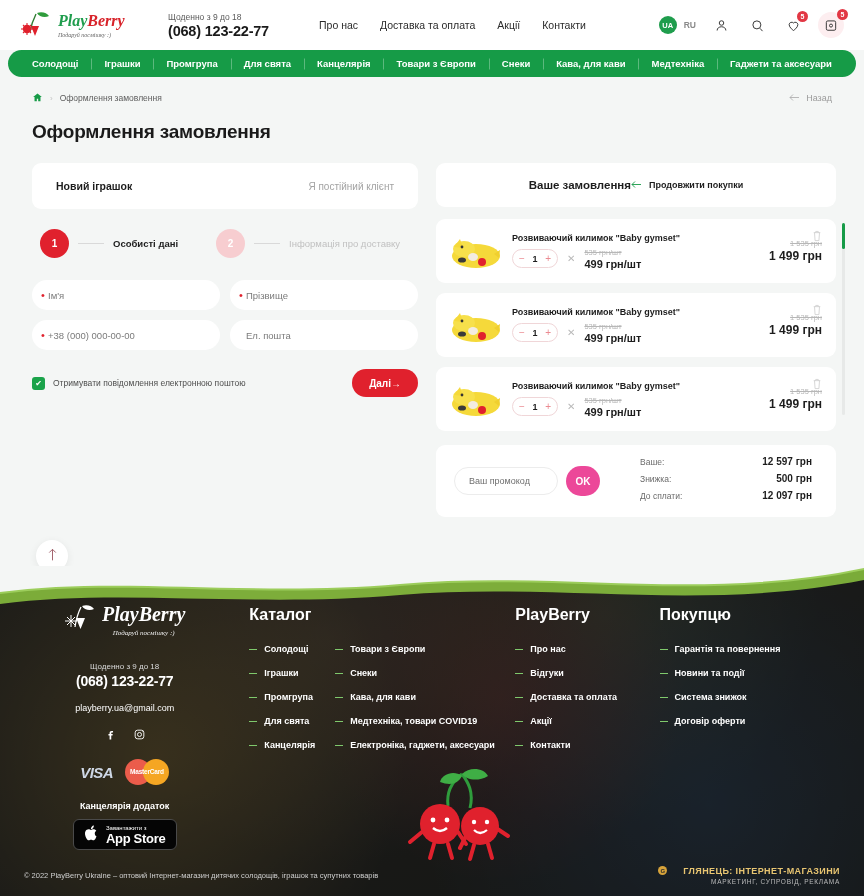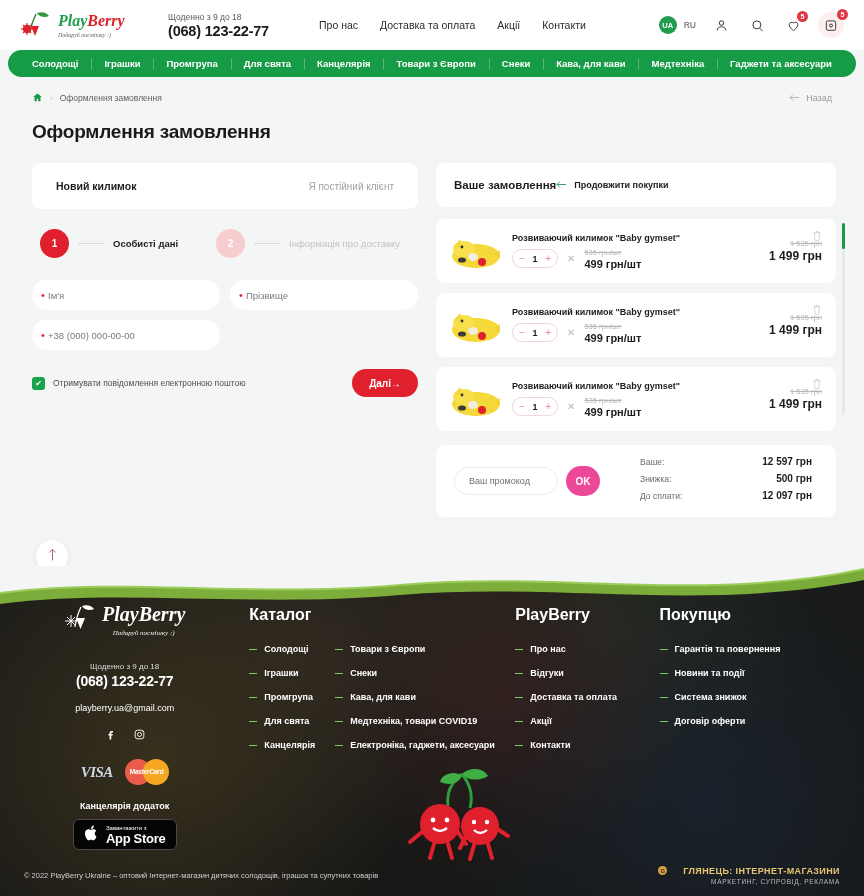--- a/index.html
+++ b/index.html
@@ -126,21 +126,21 @@
   .cbx-lbl { font-size: 8.5px; color: #4d4d4d; }
   .btn-next {
     margin-left: auto; background: #e0212d; color: #fff; border: none;
     height: 28px; padding: 0 17px; border-radius: 14px;
     font-family: "Liberation Sans", sans-serif; font-size: 10px; font-weight: bold;
     display: flex; align-items: center; cursor: pointer;
   }
 
   
   .order-head {
-    height: 44px; display: flex; align-items: center; justify-content: flex-start;
+    height: 44px; display: flex; align-items: center; justify-content: center;
     padding: 0 18px; margin-bottom: 12px;
   }
   .order-title { font-size: 11.5px; font-weight: bold; color: #1d1d1d; }
   .continue { display: flex; align-items: center; gap: 6px; font-size: 9px; font-weight: bold; color: #1d1d1d; }
 
   .items { position: relative; }
   .scrollbar {
     position: absolute; right: -9px; top: 4px; width: 3px; height: 192px;
     background: #e7e9e8; border-radius: 2px;
   }
@@ -216,21 +216,21 @@
   .footer-inner { position: absolute; inset: 0; padding: 36px 24px 0 24px; display: flex; }
   .fcol-brand { width: 212px; text-align: center; }
   .flogo { display: flex; align-items: center; justify-content: center; gap: 4px; }
   .flogo-text { font-family: "Liberation Serif", serif; font-style: italic; font-weight: bold; font-size: 20px; color: #fff; }
   .flogo-sub { font-family: "Liberation Serif", serif; font-style: italic; font-size: 7px; color: #efefef; margin-top: 3px; }
   .f-hours { font-size: 8px; color: #d9d9d9; margin-top: 24px; }
   .f-phone { font-size: 14px; font-weight: bold; color: #fff; margin-top: 2px; letter-spacing: -0.2px; }
   .f-mail { font-size: 9px; color: #fff; margin-top: 14px; }
   .f-social { display: flex; gap: 16px; justify-content: center; margin-top: 14px; }
   .f-pay { display: flex; gap: 12px; justify-content: center; align-items: center; margin-top: 14px; }
-  .visa { font-family: Liberation Serif, serif; font-style: italic; font-weight: bold; font-size: 15px; color: #cfd8e6; letter-spacing: -0.6px; }
+  .visa { font-family: Liberation Sans, sans-serif; font-style: italic; font-weight: bold; font-size: 15px; color: #cfd8e6; letter-spacing: -0.6px; }
   .mc { position: relative; width: 44px; height: 26px; }
   .mc i { position: absolute; top: 0; width: 26px; height: 26px; border-radius: 50%; }
   .mc i.a { left: 0; background: #eb5c4b; }
   .mc i.b { right: 0; background: #f5a623; }
   .mc b {
     position: absolute; left: 0; right: 0; top: 9px; text-align: center;
     font-size: 6.5px; color: #fff; letter-spacing: -0.2px; z-index: 2;
   }
   .f-dl { font-size: 9px; font-weight: bold; color: #fff; margin-top: 16px; }
   .appstore {
@@ -381,21 +381,21 @@
       <span>Назад</span>
     </div>
   </div>
 
   <h1 class="pagetitle">Оформлення замовлення</h1>
 
   <div class="main">
 
     <div class="col-left">
       <div class="card customer-tabs">
-        <span class="tab-active">Новий килимок</span>
+        <span class="tab-active">Новий іграшок</span>
         <span class="tab-idle">Я постійний клієнт</span>
       </div>
 
       <div class="steps">
         <div class="step">
           <span class="step-num on">1</span>
           <span class="step-line"></span>
           <span class="step-lbl">Особисті дані</span>
         </div>
         <div class="step-gap"></div>
@@ -411,20 +411,23 @@
           <span class="req">•</span>
           <input type="text" placeholder="Ім'я" style="">
         </div>
         <div class="field">
           <span class="req">•</span>
           <input type="text" placeholder="Прізвище" style="">
         </div>
         <div class="field">
           <span class="req">•</span>
           <input type="text" placeholder="+38 (000) 000-00-00" style="">
+        </div>
+        <div class="field">
+          <input type="text" placeholder="Ел. пошта" style="">
         </div>
       </div>
 
       <div class="formfoot">
         <label class="cbx">
           <span class="cbx-box">✔</span>
           <span class="cbx-lbl">Отримувати повідомлення електронною поштою</span>
         </label>
         <button class="btn-next">
           <span>Далі</span>

